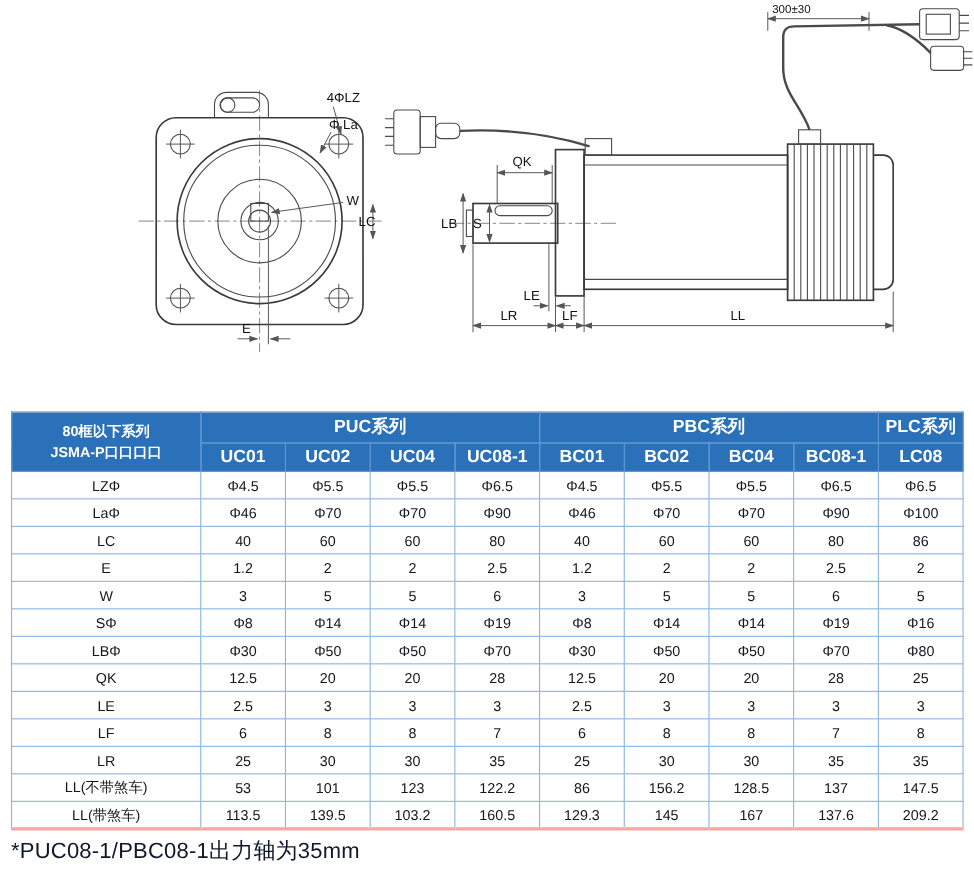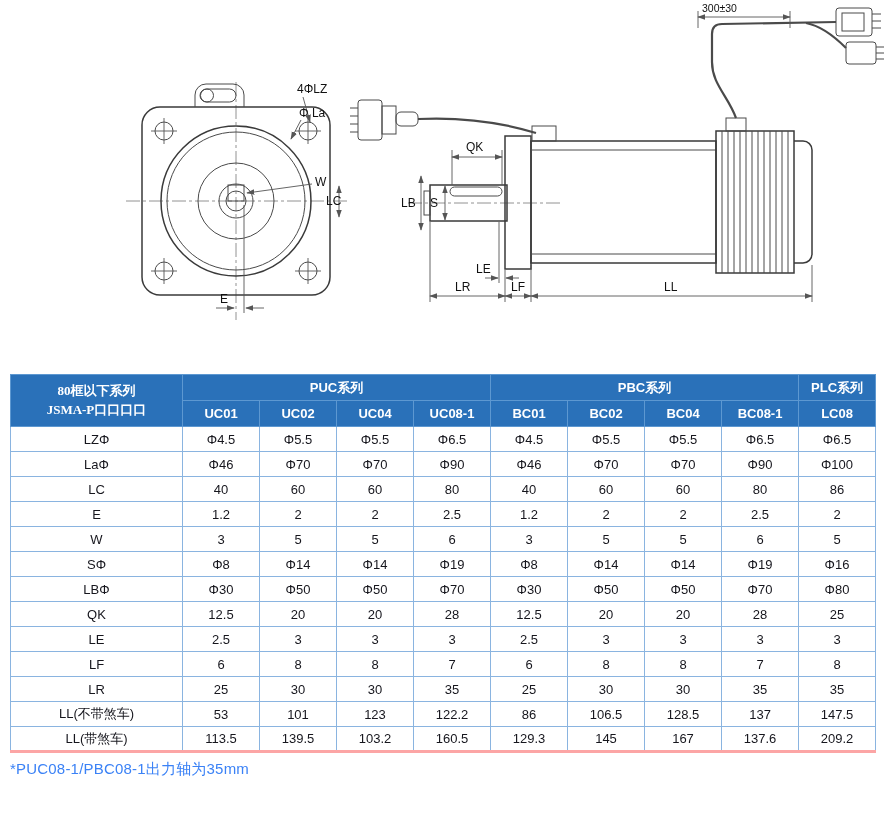--- a/index.html
+++ b/index.html
@@ -14,32 +14,32 @@
   .sw2   { stroke:#4a4a4a; stroke-width:2.2; fill:none; }
   .dim   { stroke:#555; stroke-width:0.9; fill:none; }
   .cl    { stroke:#777; stroke-width:0.8; fill:none; stroke-dasharray:14 3 3 3; }
   text.dlabel { font:12px "Liberation Sans","DejaVu Sans",sans-serif; fill:#111; }
   text.small  { font:10.5px "Liberation Sans","DejaVu Sans",sans-serif; fill:#111; }
 
   
   .spec-table-wrap { position:absolute; left:10px; top:374px; width:866px; }
   table.spec { width:100%; border-collapse:collapse; table-layout:fixed; }
   table.spec thead th {
-    background:#2a71b9; color:#ffffff; font-size:13px; font-weight:bold;
+    background:#2a71b9; color:#ffffff; font-size:16px; font-weight:bold;
     border:1px solid #5d98d1; padding:3px 2px; text-align:center; height:26px;
   }
-  table.spec thead th.series { font-size:13px; line-height:1.45;font-family:Liberation Serif, serif; }
+  table.spec thead th.series { font-size:13px; line-height:1.45; }
   table.spec tbody td {
     border:1px solid #8ab4e0; background:#fff; color:#16161d;
     font-size:13px; text-align:center; height:25px; padding:1px 2px;
   }
   table.spec tbody tr:last-child td { border-bottom:3px solid #fca5a5; }
 
   
-  .notes { position:absolute; left:10px; top:760px; color:#3b82f6; font-size:15px; }
+  .notes { position:absolute; left:10px; top:760px; color:#0f172a; font-size:20px; }
   .notes div { margin-bottom:8px; letter-spacing:0.2px; }
 </style>
 </head>
 <body>
 
 <div class="page">
 
   <svg class="drawing" width="885" height="366" viewBox="0 0 885 366">
     <defs>
       <marker id="ae" viewBox="0 0 10 10" refX="9" refY="5" markerWidth="9" markerHeight="9" orient="auto-start-reverse">
@@ -346,21 +346,21 @@
             <td>35</td>
             <td>35</td>
           </tr>
           <tr>
             <td>LL(不带煞车)</td>
             <td>53</td>
             <td>101</td>
             <td>123</td>
             <td>122.2</td>
             <td>86</td>
-            <td>106.5</td>
+            <td>156.2</td>
             <td>128.5</td>
             <td>137</td>
             <td>147.5</td>
           </tr>
           <tr>
             <td>LL(带煞车)</td>
             <td>113.5</td>
             <td>139.5</td>
             <td>103.2</td>
             <td>160.5</td>

